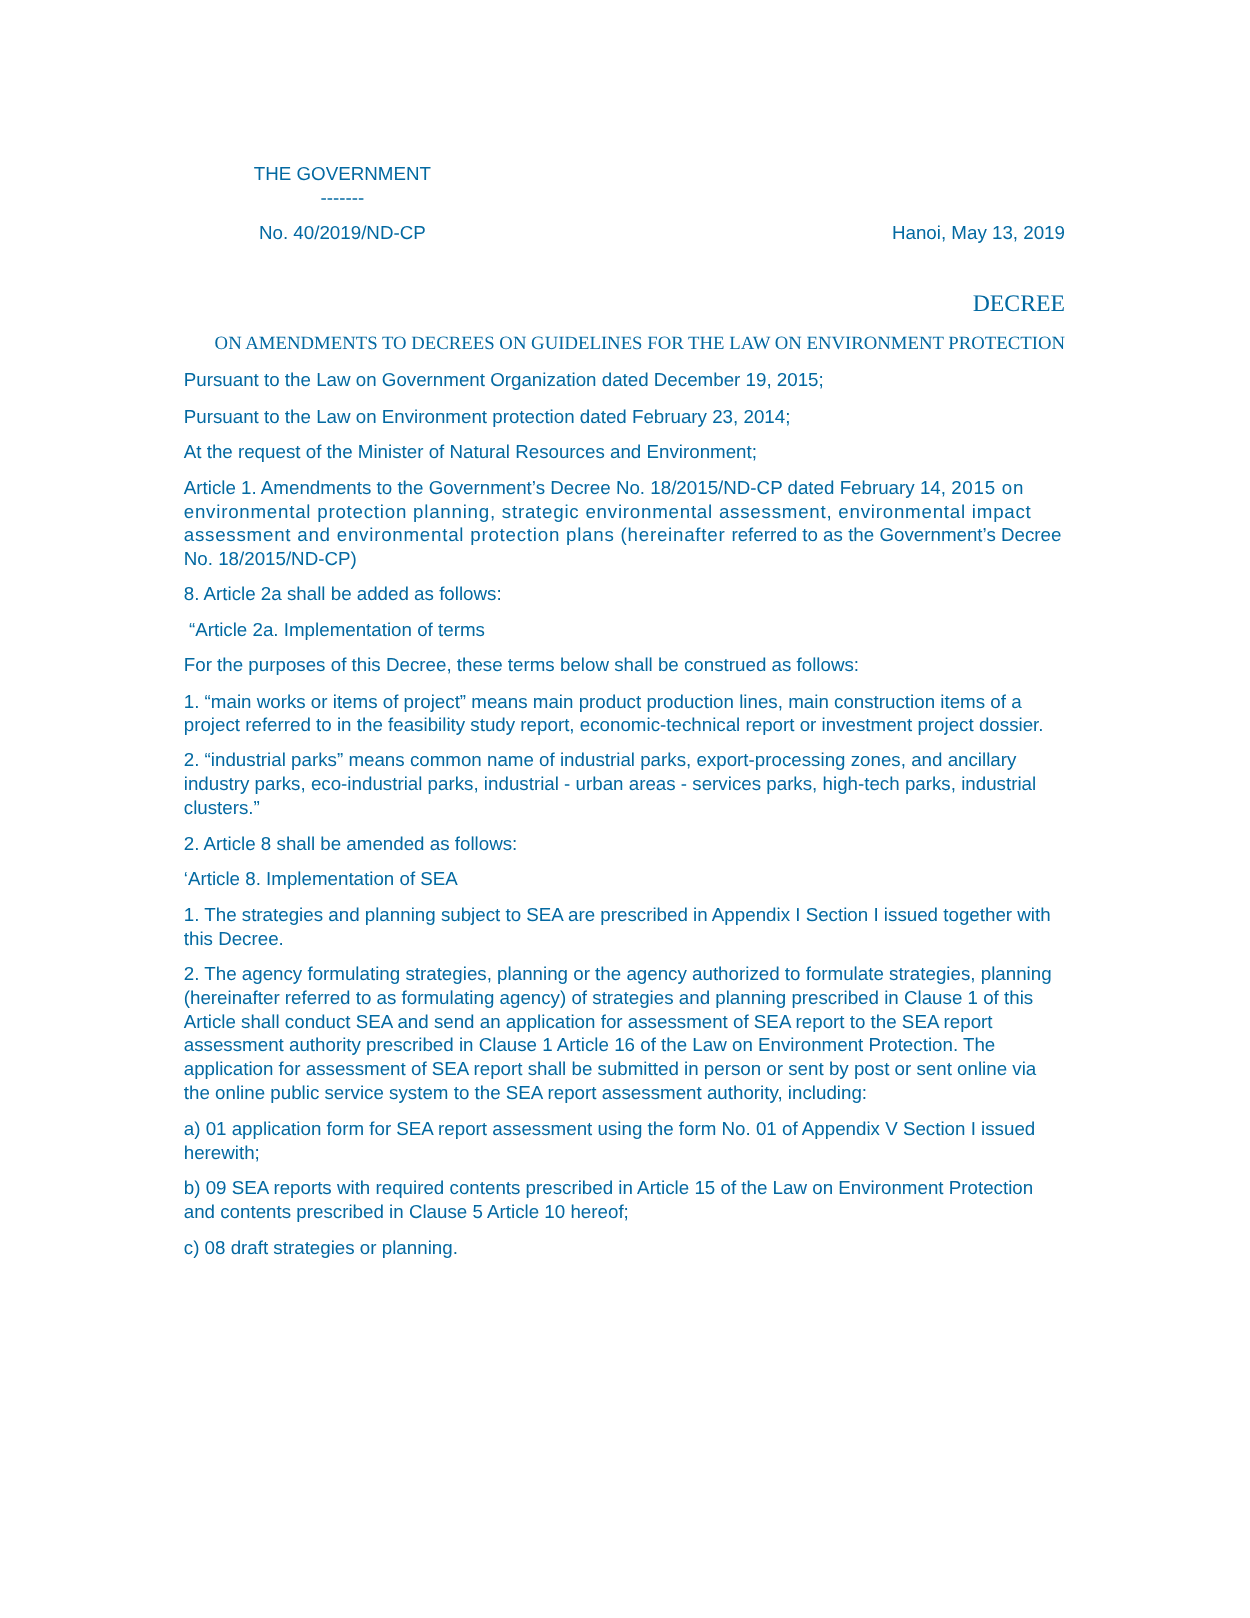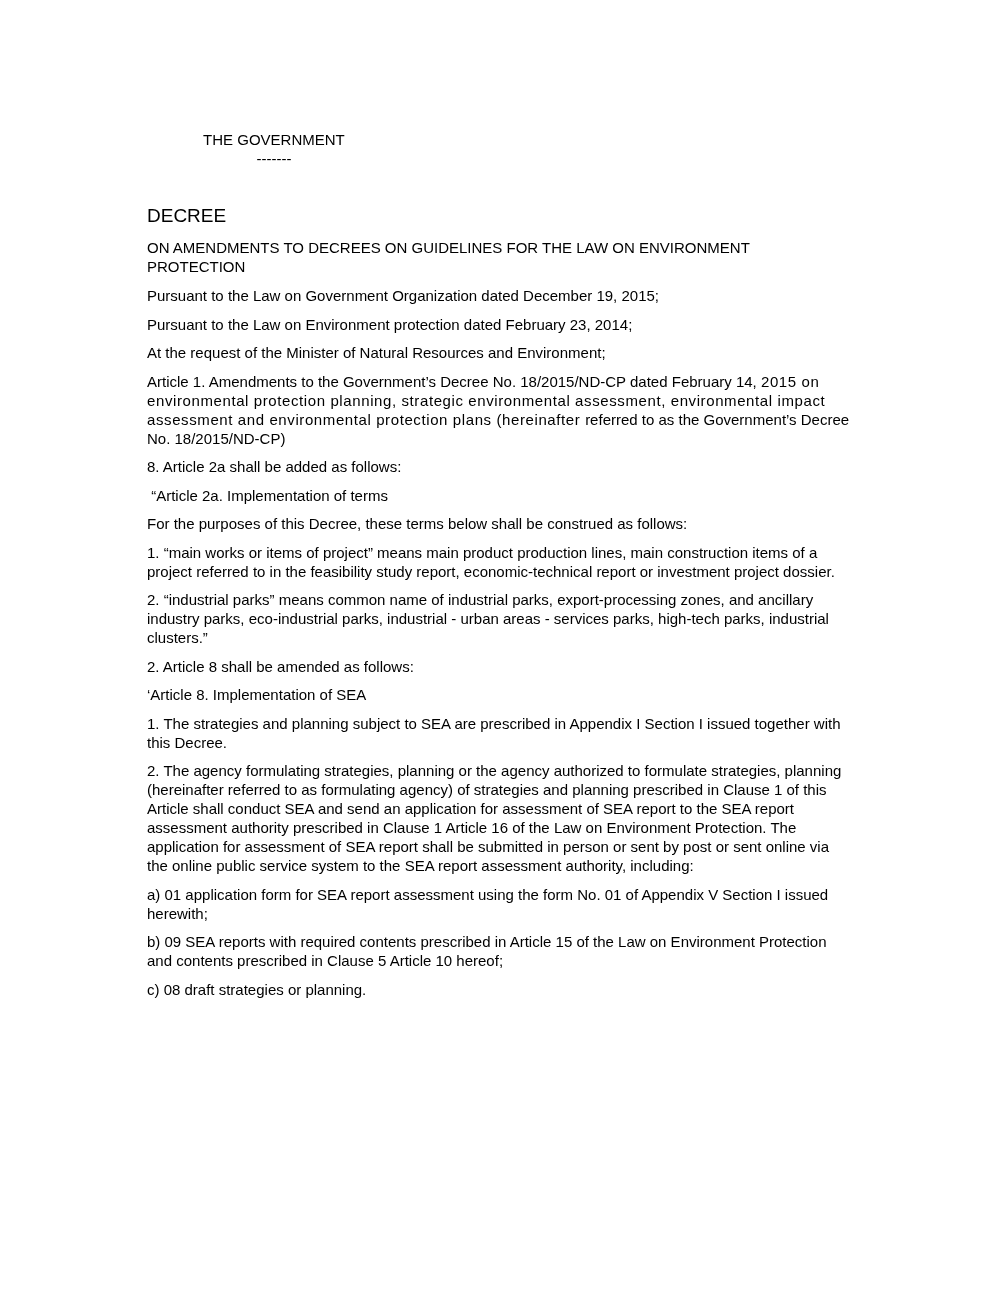--- a/index.html
+++ b/index.html
@@ -6,47 +6,51 @@
   .page {
     position: relative;
     width: 1000px;
     height: 1276px;
     box-sizing: border-box;
     padding: 130px 148px 0 147px;
     background: #ffffff;
     font-family: "Liberation Sans", sans-serif;
     font-size: 15px;
     line-height: 19px;
-    color: #000000;
+    color: #0369a1;
   }
   .header-row { display: flex; }
   .col-left  { width: 36%; text-align: center; }
   .col-right { width: 64%; text-align: center; }
   .header-row2 { display: flex; margin-top: 9px; }
   .header-row2 .col-right { text-align: right; }
-  .title-block { margin-top: 37px; text-align: left; }
+  .title-block { margin-top: 37px; text-align: right; font-family: Liberation Serif, serif; }
   .doc-type { font-size: 19px; line-height: 21px; }
   .subject { margin-top: 12px; }
   .doc-body { margin-top: 10px; }
   .doc-body p { margin: 0 0 9.5px 0; white-space: pre-wrap; }
   .b { font-weight: normal; }
   .tracked { letter-spacing: 0.6px; }
 </style>
 </head>
 <body>
 
 <div class="page">
 
   <div class="header-row">
     <div class="col-left">
       <div>THE GOVERNMENT</div>
       <div>-------</div>
     </div>
   </div>
 
+  <div class="header-row2">
+    <div class="col-left">No. 40/2019/ND-CP</div>
+    <div class="col-right">Hanoi, May 13, 2019</div>
+  </div>
 
   <div class="title-block">
     <div class="doc-type">DECREE</div>
     <div class="subject">ON AMENDMENTS TO DECREES ON GUIDELINES FOR THE LAW ON ENVIRONMENT PROTECTION</div>
   </div>
 
   <main class="doc-body" id="paragraphs">
       <p><span class="">Pursuant to the Law on Government Organization dated December 19, 2015;</span></p>
       <p><span class="">Pursuant to the Law on Environment protection dated February 23, 2014;</span></p>
       <p><span class="">At the request of the Minister of Natural Resources and Environment;</span></p>

